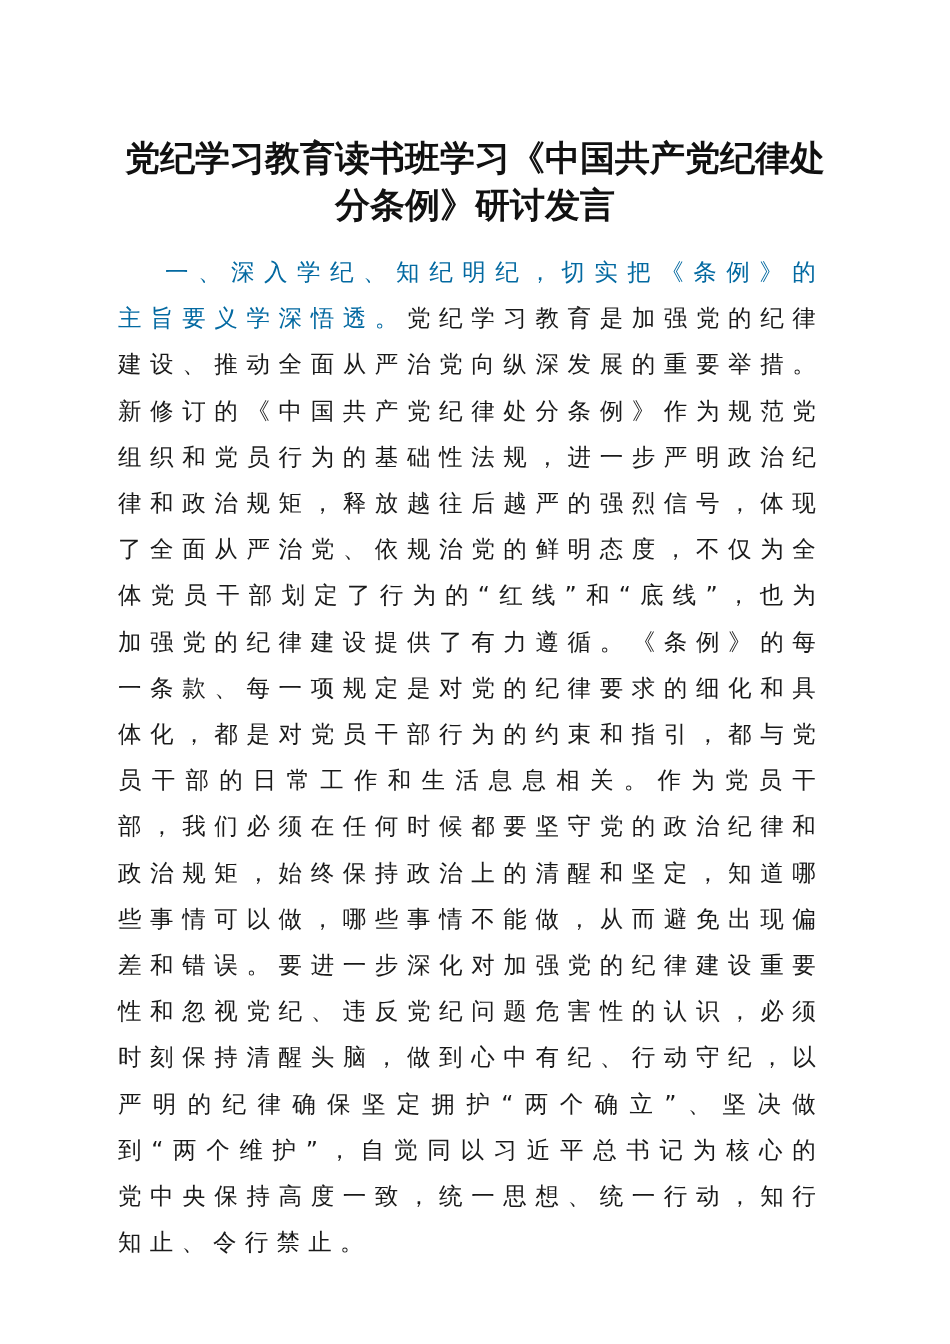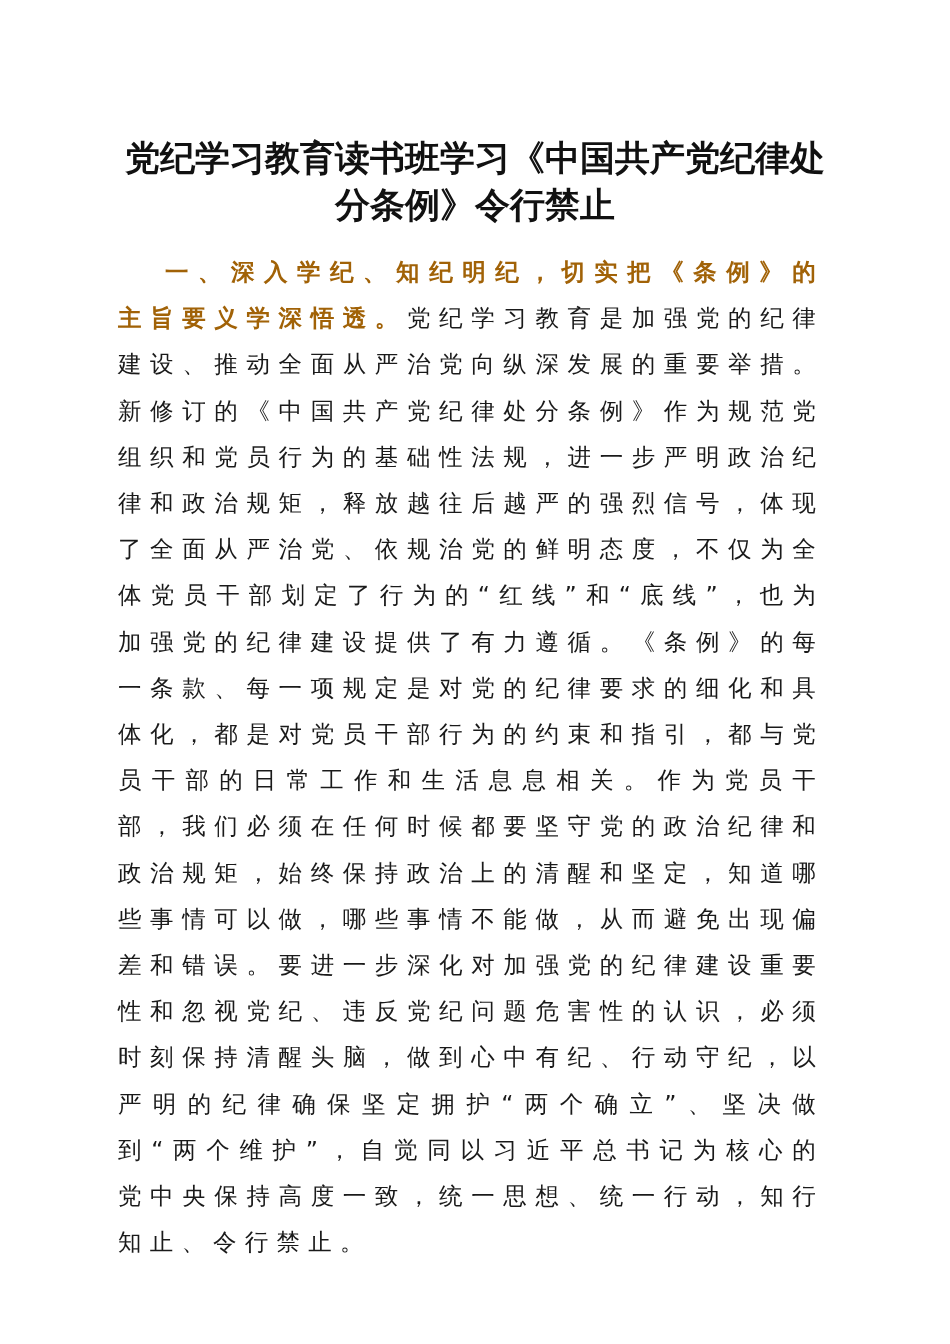--- a/index.html
+++ b/index.html
@@ -46,29 +46,29 @@
     line-height: 46.2px;
     letter-spacing: 8.2px;
     color: #1a1a1a;
     text-align: justify;
   }
   .para {
     margin: 0;
     text-indent: 2em;
   }
   .para-heading {
-    font-weight: bold;
-    color: #a16207;
+    font-weight: normal;
+    color: #0369a1;
   }
 </style>
 </head>
 <body>
 
 <div class="page">
   <h1 class="title">
     <span>党纪学习教育读书班学习《中国共产党纪律处</span>
-    <span>分条例》令行禁止</span>
+    <span>分条例》研讨发言</span>
   </h1>
 
   <div class="body-text">
     <p class="para"><span class="para-heading">一、深入学纪、知纪明纪，切实把《条例》的主旨要义学深悟透。</span><span>党纪学习教育是加强党的纪律建设、推动全面从严治党向纵深发展的重要举措。新修订的《中国共产党纪律处分条例》作为规范党组织和党员行为的基础性法规，进一步严明政治纪律和政治规矩，释放越往后越严的强烈信号，体现了全面从严治党、依规治党的鲜明态度，不仅为全体党员干部划定了行为的“红线”和“底线”，也为加强党的纪律建设提供了有力遵循。《条例》的每一条款、每一项规定是对党的纪律要求的细化和具体化，都是对党员干部行为的约束和指引，都与党员干部的日常工作和生活息息相关。作为党员干部，我们必须在任何时候都要坚守党的政治纪律和政治规矩，始终保持政治上的清醒和坚定，知道哪些事情可以做，哪些事情不能做，从而避免出现偏差和错误。要进一步深化对加强党的纪律建设重要性和忽视党纪、违反党纪问题危害性的认识，必须时刻保持清醒头脑，做到心中有纪、行动守纪，以严明的纪律确保坚定拥护“两个确立”、坚决做到“两个维护”，自觉同以习近平总书记为核心的党中央保持高度一致，统一思想、统一行动，知行知止、令行禁止。</span></p>
   </div>
 </div>
 
 </body></html>

